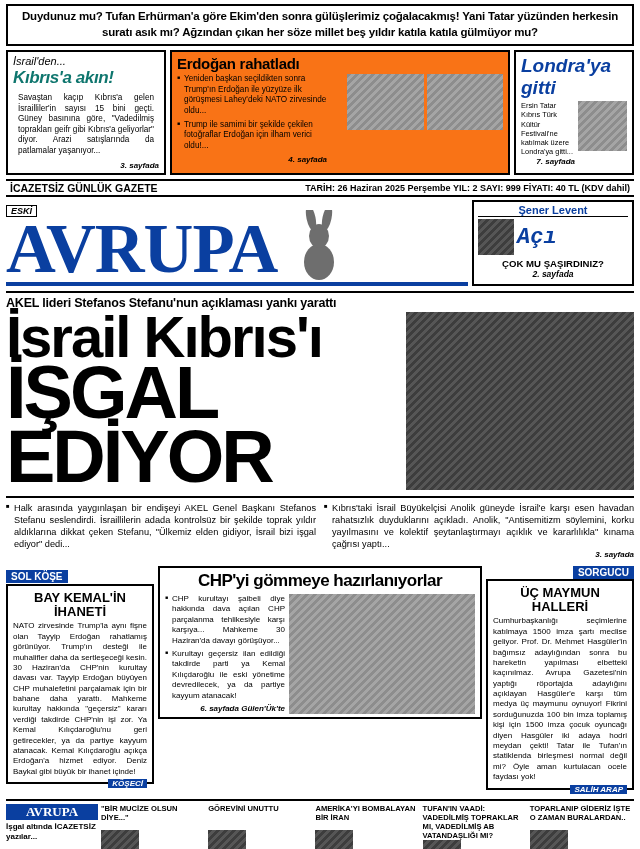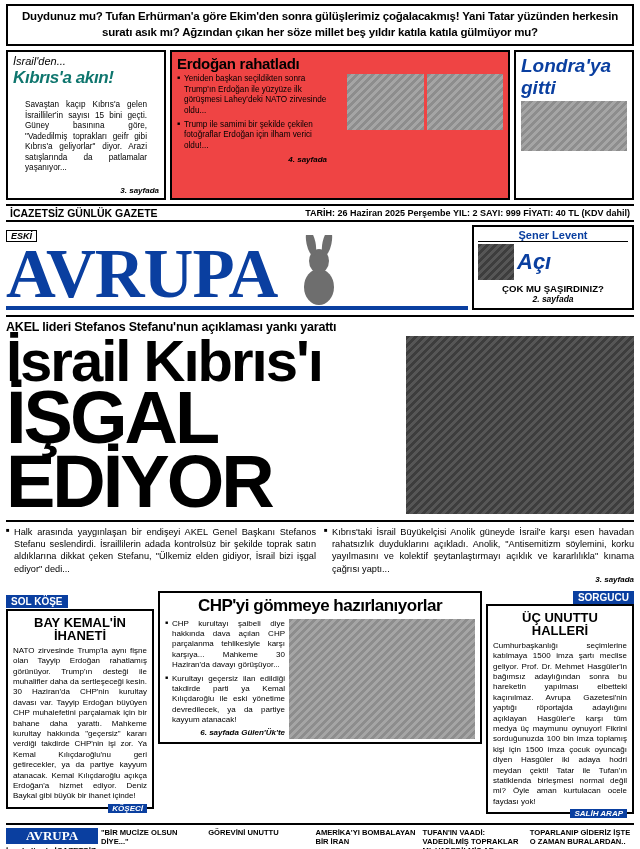--- a/index.html
+++ b/index.html
@@ -21,29 +21,29 @@
     font-size: 11.5px;
     line-height: 1.35;
     text-align: center;
     letter-spacing: -0.2px;
   }
 
   
   .top-row { display:flex; gap:4px; margin-top:4px; }
   .box { border:2px solid #000; padding:3px 5px; }
   .box1 { width:160px; }
-  .box2 { flex:1; background:#ef4444; }
+  .box2 { flex:1; background:#f97316; }
   .box3 { width:120px; }
 
   .kicker-it { font-style: italic; font-size: 11px; margin-bottom:1px; }
   .box1 h2 {
     margin:0 0 2px 0; font-size:17px; font-weight:bold;
     color:#0f766e; font-style:italic; letter-spacing:-0.4px;
   }
-  .box1 p { margin:12px; font-size:8.2px; line-height:1.28; text-align:justify; }
+  .box1 p { margin:5px; font-size:8.2px; line-height:1.28; text-align:justify; }
 
   .box2 h2 { margin:0 0 2px 0; font-size:15px; font-weight:bold; letter-spacing:-0.3px; }
   .b2-body { display:flex; gap:20px; }
   .b2-text { width:150px; font-size:8.2px; line-height:1.3; }
   .b2-text .bullet { display:block; margin-bottom:3px; position:relative; padding-left:7px; }
   .b2-text .bullet:before { content:"■"; position:absolute; left:0; top:0; font-size:5px; }
   .b2-pics { flex:1; display:flex; gap:3px; }
   .b2-pics .ph { flex:1; height:56px; }
   .pgref { font-style:italic; font-weight:bold; font-size:8px; text-align:right; display:block; }
 
@@ -81,21 +81,21 @@
     letter-spacing:-1px; font-family:"Liberation Serif", serif;
   }
   .bunny {
     position:absolute; right:120px; top:-8px; width:58px; height:72px;
     opacity:0.85;
   }
   .mh-right { flex:1; border:2px solid #000; padding:2px 4px; position:relative; }
   .sl-name { font-size:11px; font-weight:bold; color:#0a3fa0; text-align:center; border-bottom:1px solid #000;}
   .sl-row { display:flex; align-items:center; gap:3px; padding-top:2px;}
   .sl-photo { width:36px; height:36px; }
-  .aci { font-size:22px; font-weight:bold; color:#0a3fa0; font-style:italic; }
+  .aci { font-size:22px; font-weight:bold; color:#0a3fa0; font-style:italic;font-family:Liberation Mono, monospace; }
   .sl-q { font-size:9.6px; font-weight:bold; text-align:center; margin-top:3px; }
   .sl-pg { font-size:8.5px; font-weight:bold; font-style:italic; text-align:center; }
 
   
   .lead-kicker {
     margin-top:5px; font-size:12.5px; font-weight:bold; letter-spacing:-0.2px;
     border-top:2px solid #000; padding-top:3px;
   }
   .lead-wrap { display:flex; gap:6px; margin-top:2px; }
   .lead-text { flex:1; }
@@ -171,20 +171,24 @@
         <div class="b2-pics">
           <div class="ph"></div>
           <div class="ph"></div>
         </div>
       </div>
     </div>
 
     <div class="box box3">
       <h2>Londra'ya gitti</h2>
       <div class="b3-body">
+        <div class="b3-text">
+          <span>Ersin Tatar Kıbrıs Türk Kültür Festivali'ne katılmak üzere Londra'ya gitti...</span>
+          <span class="pgref">7. sayfada</span>
+        </div>
         <div class="ph b3-pic"></div>
       </div>
     </div>
   </div>
 
   <div class="strip">
     <span class="left">İCAZETSİZ GÜNLÜK GAZETE</span>
     <span>TARİH: 26 Haziran 2025 Perşembe  YIL: 2  SAYI: 999  FİYATI: 40 TL (KDV dahil)</span>
   </div>
 
@@ -219,21 +223,21 @@
     <div class="lead-text">
       <div class="headline">
         <span>İsrail Kıbrıs'ı</span>
         <span class="l2">İŞGAL EDİYOR</span>
       </div>
     </div>
     <div class="ph-dark lead-photo"></div>
   </div>
 
   <div class="lead-cols">
-    <div class="lead-col">Halk arasında yaygınlaşan bir endişeyi AKEL Genel Başkanı Stefanos Stefanu seslendirdi. İsraillilerin adada kontrolsüz bir şekilde toprak satın aldıklarına dikkat çeken Stefanu, "Ülkemiz elden gidiyor, İsrail bizi işgal ediyor" dedi...</div>
+    <div class="lead-col">Halk arasında yaygınlaşan bir endişeyi AKEL Genel Başkanı Stefanos Stefanu seslendirdi. İsraillilerin adada kontrolsüz bir şekilde toprak yıldır aldıklarına dikkat çeken Stefanu, "Ülkemiz elden gidiyor, İsrail bizi işgal ediyor" dedi...</div>
     <div class="lead-col">
       <span>Kıbrıs'taki İsrail Büyükelçisi Anolik güneyde İsrail'e karşı esen havadan rahatsızlık duyduklarını açıkladı. Anolik, "Antisemitizm söylemini, korku yayılmasını ve kolektif şeytanlaştırmayı açıklık ve kararlılıkla" kınama çağrısı yaptı...</span>
       <span class="pgref">3. sayfada</span>
     </div>
   </div>
 
   <div class="bot-row">
 
     <div class="col-l">
       <div class="sec-hdr">SOL KÖŞE</div>
@@ -256,21 +260,21 @@
             <span class="pgref">6. sayfada Gülen'Ük'te</span>
           </div>
           <div class="ph center-pic"></div>
         </div>
       </div>
     </div>
 
     <div class="col-r">
       <div class="sec-hdr right">SORGUCU</div>
       <div class="col-box" style="clear:both;">
-        <div class="col-title">ÜÇ UNUTTU HALLERİ</div>
+        <div class="col-title">ÜÇ MAYMUN HALLERİ</div>
         <div class="col-body">Cumhurbaşkanlığı seçimlerine katılmaya 1500 imza şartı meclise geliyor. Prof. Dr. Mehmet Hasgüler'in bağımsız adaylığından sonra bu hareketin yapılması elbetteki kaçınılmaz. Avrupa Gazetesi'nin yaptığı röportajda adaylığını açıklayan Hasgüler'e karşı tüm medya üç maymunu oynuyor! Fikrini sorduğunuzda 100 bin imza toplamış kişi için 1500 imza çocuk oyuncağı diyen Hasgüler iki adaya hodri meydan çekti! Tatar ile Tufan'ın statiklenda birleşmesi normal değil mi? Öyle aman kurtulacan ocele faydası yok!</div>
         <div class="sign">
             <span class="sign-badge">SALİH ARAP</span>
           </div>
       </div>
     </div>
   </div>
 
   <div class="footer">
     <div class="f-logo">

